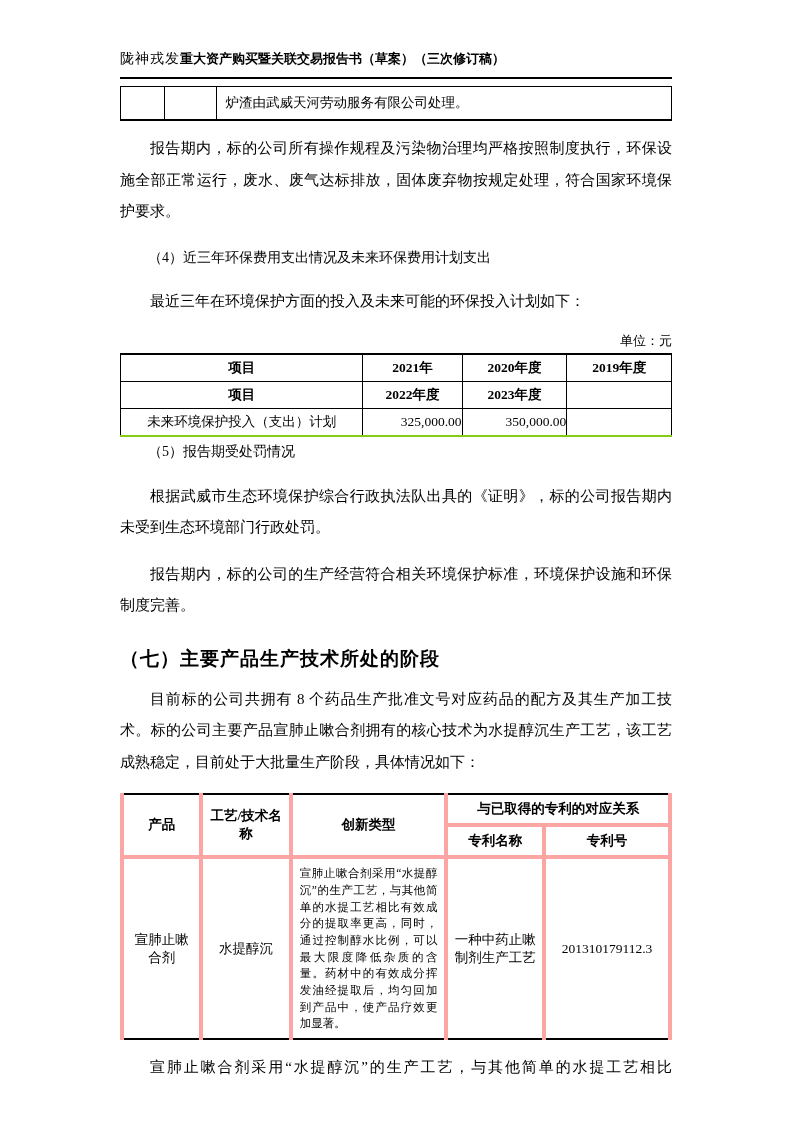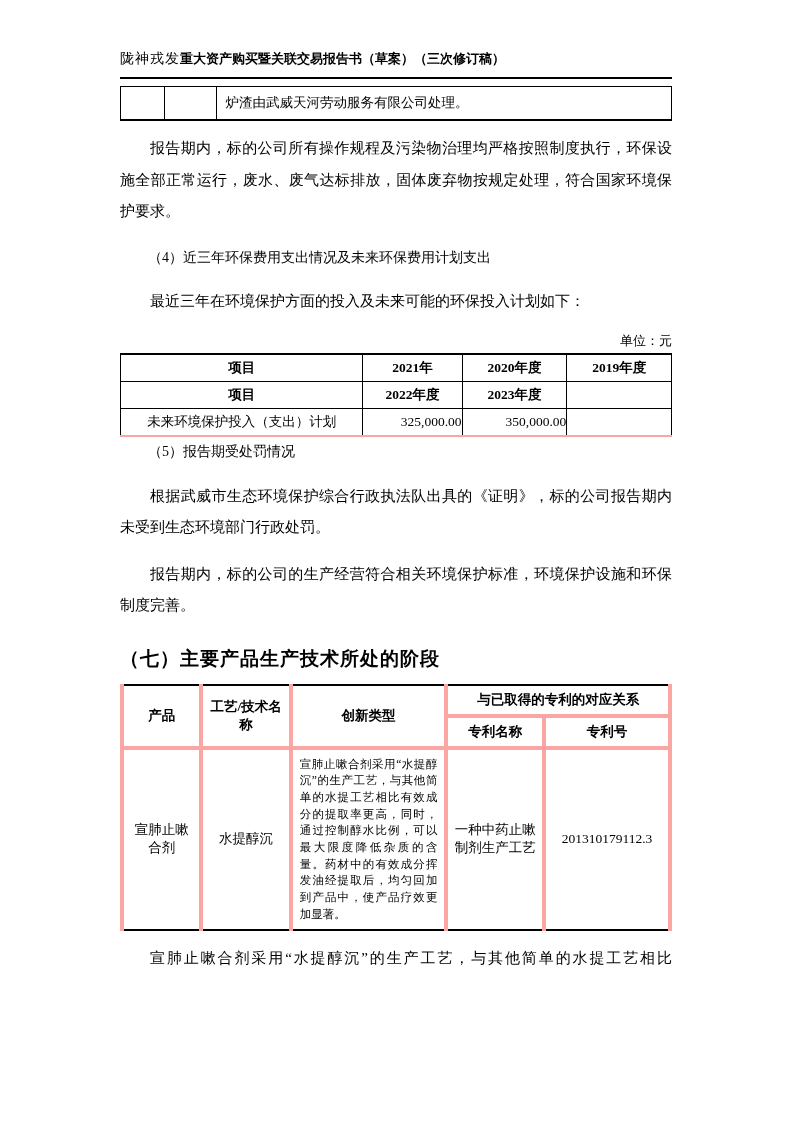--- a/index.html
+++ b/index.html
@@ -43,21 +43,21 @@
   }
   .unit { font-size: 13px; text-align: right; margin-top: 12px; }
 
   .t1 { width: 100%; border-collapse: collapse; margin-top: 3px; font-size: 13.5px; }
   .t1 td {
     border: 1px solid #000; height: 26px;
     text-align: center; vertical-align: middle; padding: 0 0;
   }
   .t1 tr.head td { font-weight: bold; }
   .t1 tr:first-child td { border-top: 2px solid #000; }
-  .t1 tr:last-child  td { border-bottom: 2px solid #fca5a5; }
+  .t1 tr:last-child  td { border-bottom: 2px solid #84cc16; }
   .t1 td.num { text-align: right; }
 
   .h-major {
     font-family: "Liberation Sans", "DejaVu Sans", sans-serif;
     font-weight: bold; font-size: 19px;
     margin-top: 24px; letter-spacing: 1px;
   }
 
   .t2 { width: 100%; border-collapse: collapse; margin-top: 12px; font-size: 13.5px; }
   .t2 th, .t2 td {
@@ -135,20 +135,21 @@
     </table>
 
   <p class="subhead">（5）报告期受处罚情况</p>
 
   <p class="para">根据武威市生态环境保护综合行政执法队出具的《证明》，标的公司报告期内未受到生态环境部门行政处罚。</p>
 
   <p class="para">报告期内，标的公司的生产经营符合相关环境保护标准，环境保护设施和环保制度完善。</p>
 
   <div class="h-major">（七）主要产品生产技术所处的阶段</div>
 
+  <p class="para">目前标的公司共拥有 8 个药品生产批准文号对应药品的配方及其生产加工技术。标的公司主要产品宣肺止嗽合剂拥有的核心技术为水提醇沉生产工艺，该工艺成熟稳定，目前处于大批量生产阶段，具体情况如下：</p>
 
   <table class="t2">
     <colgroup>
       <col style="width:14.5%">
         <col style="width:16.3%">
         <col style="width:28.4%">
         <col style="width:17.8%">
         <col style="width:23%">
     </colgroup>
     <tbody>

